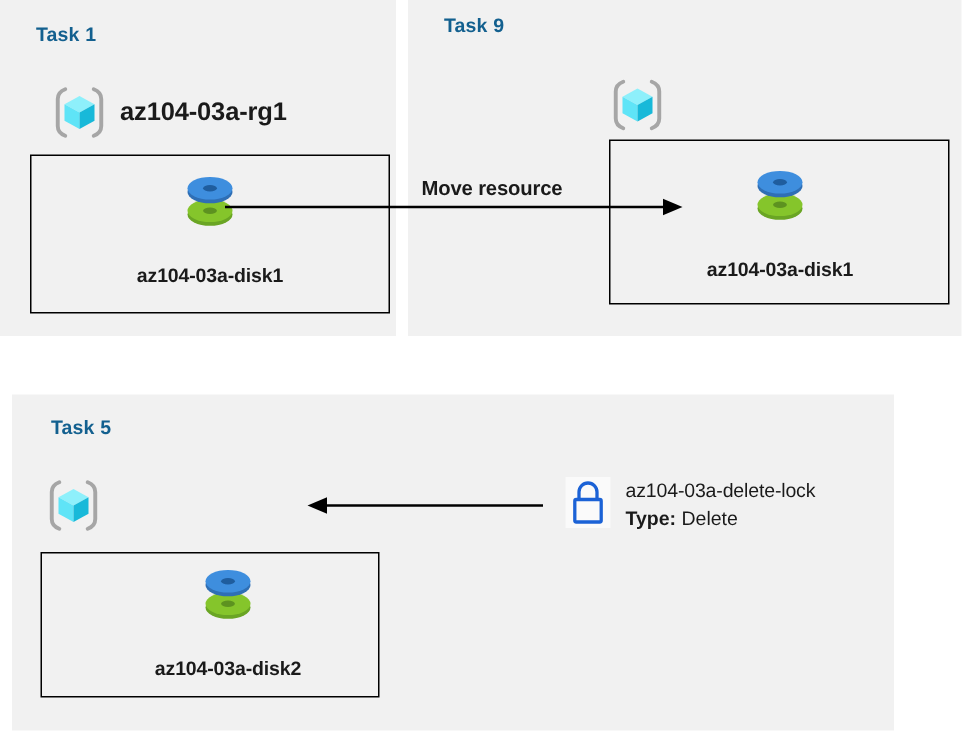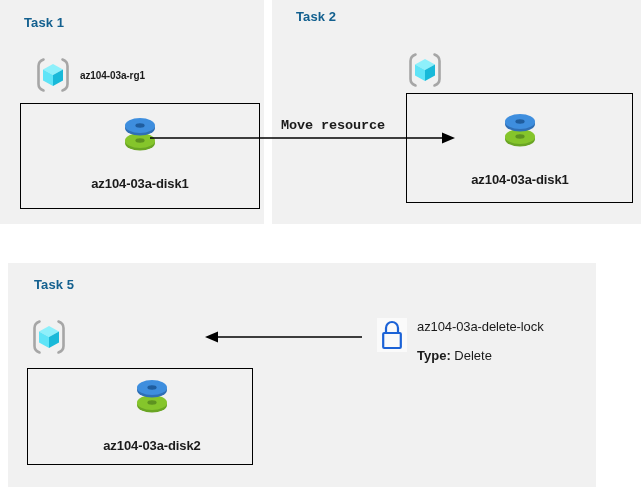--- a/index.html
+++ b/index.html
@@ -65,21 +65,21 @@
   #rg2 { left: 406px; top: 51px;  }
   #rg3 { left: 30px;  top: 318px; }
 
   .rg-icon {
     width: 38px;
     height: 38px;
     flex: 0 0 38px;
     display: block;
   }
   .rg-label {
-    font-size: 10px;
+    font-size: 17px;
     font-weight: bold;
     color: #1a1a1a;
     margin-left: 8px;
     letter-spacing: -0.1px;
   }
 
   
   .disk-item {
     position: absolute;
     width: 140px;
@@ -128,40 +128,39 @@
     font-size: 13px;
     font-weight: normal;
     color: #1a1a1a;
     letter-spacing: -0.1px;
     line-height: 15px;
   }
   .lock-type {
     font-size: 13px;
     color: #1a1a1a;
     line-height: 16px;
-    margin-top: 14px;
+    margin-top: 4px;
   }
   .lock-type b { font-weight: bold; }
 
   
   .arrow-svg {
     position: absolute;
     overflow: visible;
   }
   #arrow-move  { left: 150px; top: 126px; width: 312px; height: 24px; }
   #arrow-lock  { left: 202px; top: 326px; width: 168px; height: 22px; }
 
   .arrow-caption {
     position: absolute;
     font-size: 13.5px;
     font-weight: bold;
     color: #1a1a1a;
     white-space: nowrap;
     letter-spacing: -0.1px;
-    font-family: Liberation Mono, monospace;
   }
   #caption-move { left: 281px; top: 118px; }
 </style>
 </head>
 <body>
 
 <div class="canvas">
 
   <div class="panel" id="panel-task1"></div>
 
@@ -187,21 +186,21 @@
       <ellipse cx="21" cy="28.5" rx="4.6" ry="2.2" fill="#5d9220"></ellipse>
       <ellipse cx="21" cy="16" rx="15" ry="7.5" fill="#2f6fb5"></ellipse>
       <ellipse cx="21" cy="13.5" rx="15" ry="7.5" fill="#3e8ede"></ellipse>
       <ellipse cx="21" cy="13.5" rx="4.6" ry="2.2" fill="#1f5d9e"></ellipse>
     </svg>
     <div class="disk-label">az104-03a-disk1</div>
   </div>
 
   <div class="panel" id="panel-task2"></div>
 
-  <div class="task-title" id="title-task2">Task 2</div>
+  <div class="task-title" id="title-task2">Task 9</div>
 
   <div class="rg-item" id="rg2">
     <svg class="rg-icon" viewBox="0 0 38 38">
       <path d="M9.5 3.5 C5.5 5 4.5 7 4.5 10 L4.5 28 C4.5 31 5.5 33 9.5 34.5" fill="none" stroke="#a6a6a6" stroke-width="2.6" stroke-linecap="round"></path>
       <path d="M28.5 3.5 C32.5 5 33.5 7 33.5 10 L33.5 28 C33.5 31 32.5 33 28.5 34.5" fill="none" stroke="#a6a6a6" stroke-width="2.6" stroke-linecap="round"></path>
       <polygon points="19,8 29,13.5 19,19 9,13.5" fill="#8ef0fb"></polygon>
       <polygon points="9,13.5 19,19 19,30 9,24.5" fill="#5fe4f7"></polygon>
       <polygon points="29,13.5 19,19 19,30 29,24.5" fill="#18b9d9"></polygon>
     </svg>
   </div>

